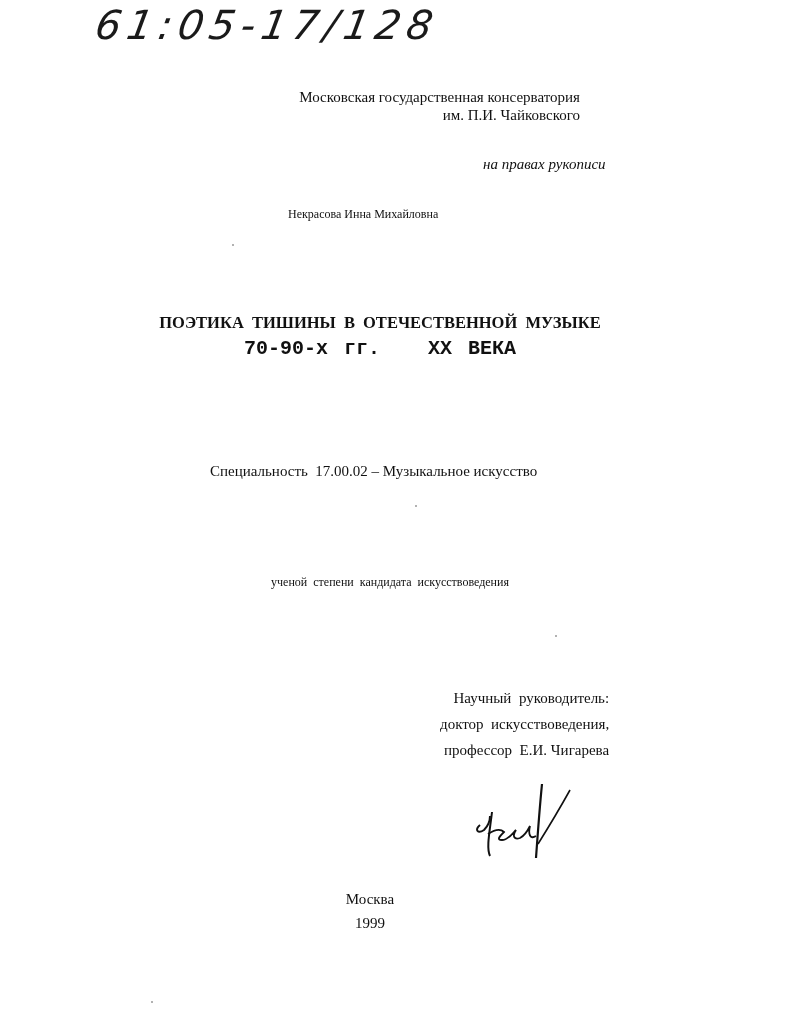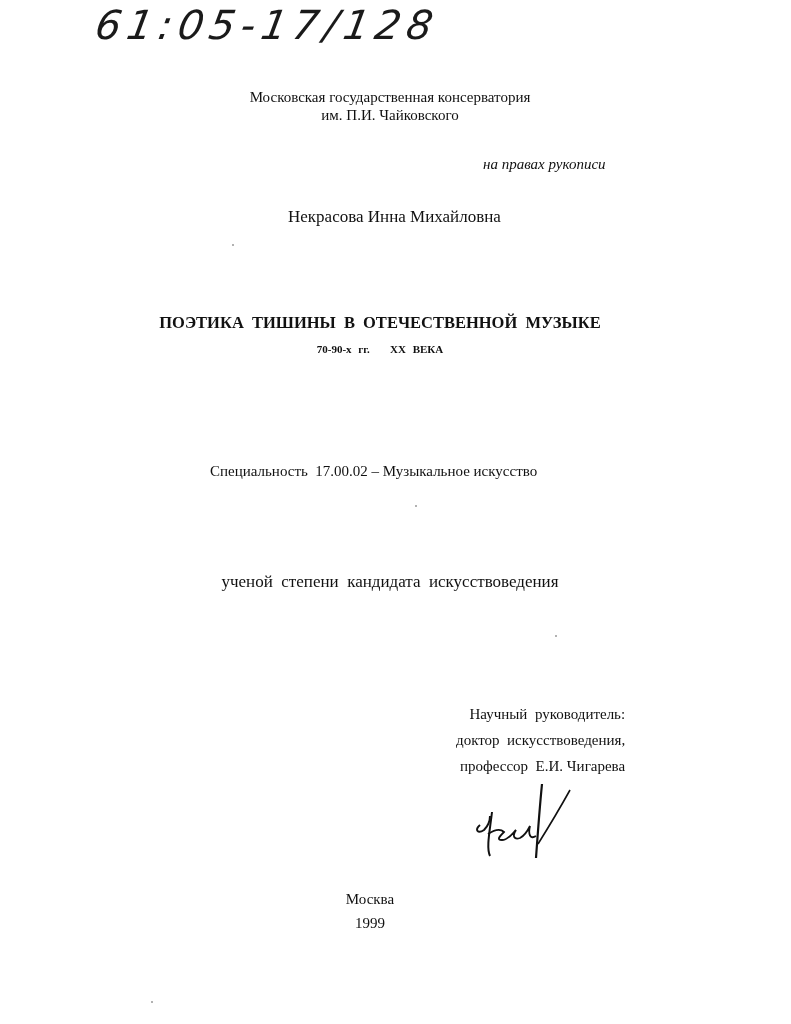--- a/index.html
+++ b/index.html
@@ -1,55 +1,55 @@
 <!DOCTYPE html>
 <html><head>
   <meta charset="utf-8">
   <style>
     html, body { margin: 0; padding: 0; background: #ffffff; }
     body { width: 791px; height: 1024px; position: relative; overflow: hidden; font-family: "Liberation Serif", serif; color: #111; }
     .abs { position: absolute; white-space: nowrap; }
     .hand { font-family: "DejaVu Sans", sans-serif; font-style: italic; font-weight: 300; font-size: 40px; letter-spacing: 6px; color: #1a1a1a; transform: skewX(-10deg); }
     .t15 { font-size: 15px; text-align: right; }
     .t16 { font-size: 16.5px; }
-    .t17 { font-size: 17px; }
+    .t17 { font-size: 12px; }
     .center { text-align: center; }
     .bold { font-weight: bold; }
     .ital { font-style: italic; }
     .spaced { word-spacing: 4px; }
     .dot { position: absolute; width: 2px; height: 2px; background: #999; border-radius: 1px; }
   </style>
 </head>
 <body>
 
 <div>
 
   <div class="abs hand" style="left:96px; top:2px;">61:05-17/128</div>
 
-  <div class="abs t15 center" style="left:200px; width:380px; top:88px; line-height:18px;">
+  <div class="abs t15 center" style="left:200px; width:380px; top:88px; line-height:18px;text-align:right;">
     <div>Московская государственная консерватория</div>
     <div>им. П.И. Чайковского</div>
   </div>
 
   <div class="abs t15 ital" style="left:483px; top:156px;">на правах рукописи</div>
 
   <div class="abs t17" style="left:288px; top:207px;">Некрасова Инна Михайловна</div>
 
   <div class="abs t16 bold center spaced" style="left:140px; width:480px; top:310px; line-height:26px;">
     <div>ПОЭТИКА ТИШИНЫ В ОТЕЧЕСТВЕННОЙ МУЗЫКЕ</div>
-    <div style="white-space:pre; font-size:11px;">70-90-х гг.   XX ВЕКА</div>
+    <div style="white-space:pre; font-size:20px;font-family:Liberation Mono, monospace;">70-90-х гг.   XX ВЕКА</div>
   </div>
 
   <div class="abs t15" style="left:210px; top:463px; white-space:pre;">Специальность  17.00.02 – Музыкальное искусство</div>
 
   <div class="abs t17 center" style="left:190px; width:400px; top:538px; line-height:30px;">
     <div style="white-space:pre;margin-top:29px;">ученой  степени  кандидата  искусствоведения</div>
   </div>
 
-  <div class="abs t15" style="left:456px; top:685px; line-height:26px;margin-top:16px;">
+  <div class="abs t15" style="left:440px; top:685px; line-height:26px;">
     <div style="white-space:pre;">Научный  руководитель:</div>
     <div style="white-space:pre;">доктор  искусствоведения,</div>
     <div style="white-space:pre;">профессор  Е.И. Чигарева</div>
   </div>
 
   <svg class="abs" width="130" height="100" viewBox="0 0 130 100" style="left:460px; top:770px;">
     <path d="M20 55 C14 60 18 64 24 60 C28 56 30 50 30 46" fill="none" stroke="#111" stroke-width="2"></path>
     <path d="M32 42 C30 60 26 78 30 86" fill="none" stroke="#111" stroke-width="2"></path>
     <path d="M28 64 C34 60 40 58 44 62 C40 66 36 70 42 70 C48 70 52 64 56 60 C52 66 54 70 60 68 C64 66 68 60 70 56 C68 64 70 70 76 66" fill="none" stroke="#111" stroke-width="1.8"></path>
     <path d="M82 14 C80 34 78 60 76 88" fill="none" stroke="#111" stroke-width="2.2"></path>

